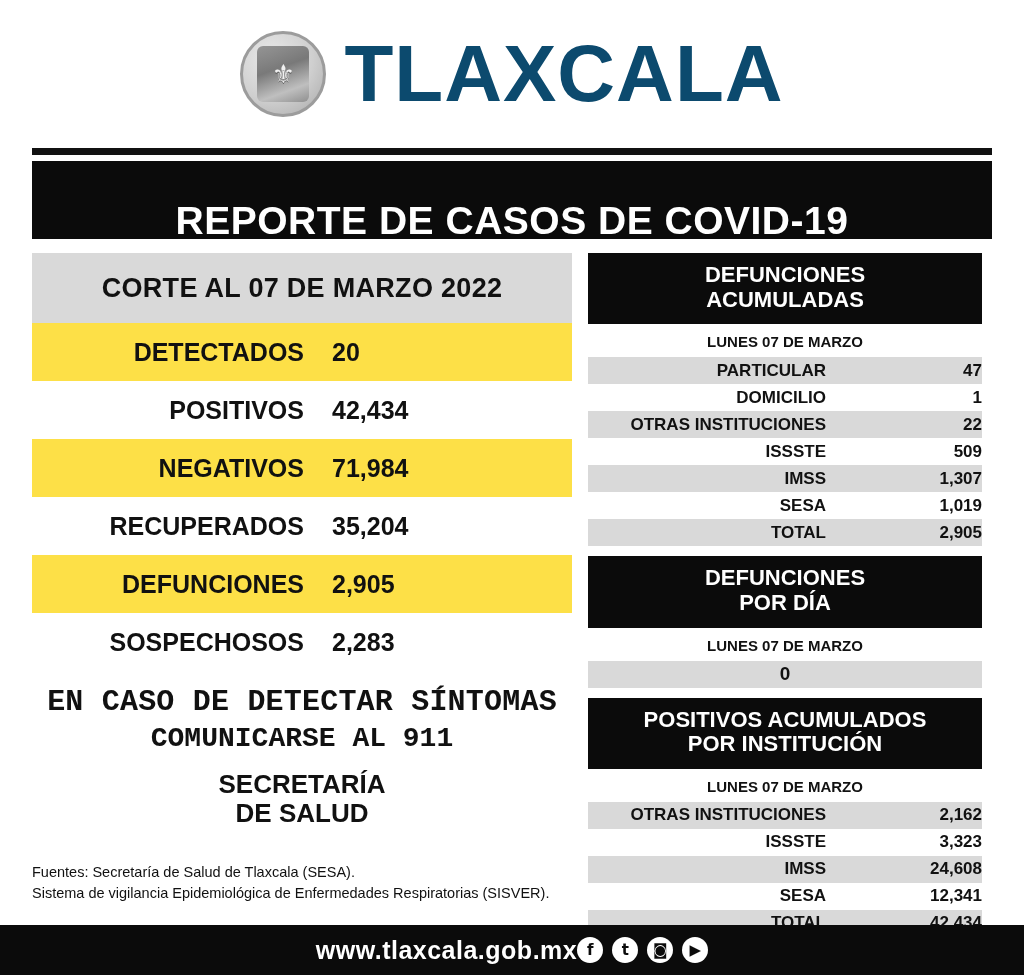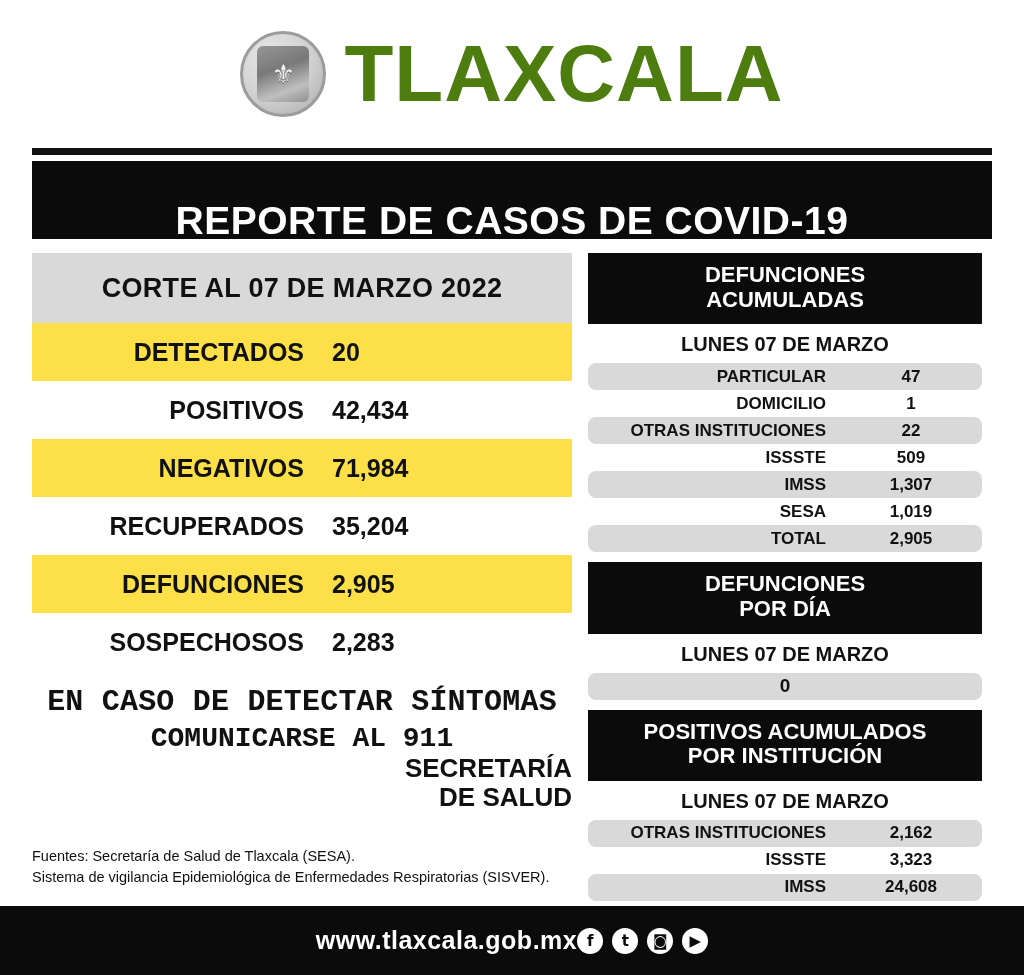--- a/index.html
+++ b/index.html
@@ -41,21 +41,21 @@
     text-align: center;
     font-size: 26px; color: #f1f1f1;
     text-shadow: 0 1px 0 #555;
     z-index: 2;
   }
   .wordmark {
     font-size: 80px;
     font-weight: bold;
     letter-spacing: 1px;
     line-height: 1;
-    color: #4d7c0f;
+    color: #0c4a6e;
     text-align: center;
   }
 
   .rule {
     width: 960px; height: 7px; background:#111; margin: 0 auto 6px auto;
   }
 
   
   .title-bar {
     width: 960px; margin: 0 auto;
@@ -89,52 +89,52 @@
   }
   .stat-row.shaded { background:#fde047; }
   .stat-row .label { width: 300px; text-align: right; padding-right: 28px; }
   .stat-row .value { flex: 1; text-align: left; }
 
   .symptoms {
     margin-top: 14px; text-align:center;font-family:Liberation Mono, monospace;
   }
   .symptoms .l1 { font-size: 30px; font-weight: bold; letter-spacing:.2px; }
   .symptoms .l2 { font-size: 28px; font-weight: bold; margin-top: 4px; }
-  .sesa { text-align:right; line-height: 1.12; }
+  .sesa { text-align:center; margin-top: 16px; line-height: 1.12; }
   .sesa .s1 { font-size: 26px; font-weight: bold; }
   .sesa .s2 { font-size: 26px; font-weight: bold; }
 
   .sources { margin-top: 34px; font-size: 14.5px; line-height: 1.45; }
 
   
   .blk-title {
     background:#0b0b0b; color:#fff;
     padding: 10px 6px 12px 6px;
     text-align:center;
   }
   .blk-title .t1 { font-size: 22px; font-weight: bold; line-height:1.12; }
   .date-line {
-    text-align:center; font-size: 20px; font-weight: bold;
+    text-align:center; font-size: 15px; font-weight: bold;
     padding: 9px 0 7px 0;
   }
   .r-row {
     height: 27px; display:flex; align-items:center;
     font-size: 17px; font-weight: bold;
   }
-  .r-row.shaded { background:#d9d9d9;border-radius:8px; }
+  .r-row.shaded { background:#d9d9d9; }
   .r-row .rl { width: 252px; text-align:right; padding-right: 14px; }
-  .r-row .rv { flex:1; text-align:center; }
+  .r-row .rv { flex:1; text-align:right; }
   .r-row.center { justify-content:center; font-size: 19px; }
 
   .gap { height: 10px; }
 
   
   .footer {
     position:absolute; left:0; right:0; bottom:0;
-    height: 69px; background:#0b0b0b; color:#fff;
+    height: 50px; background:#0b0b0b; color:#fff;
     display:flex; align-items:center; justify-content:center; 
   }
   .footer .url { font-size: 25px; font-weight: bold; letter-spacing: .5px; }
   .social { display:flex; gap: 9px; align-items:center; }
   .social .ic {
     width: 26px; height: 26px; border-radius: 50%;
     background:#fff; color:#0b0b0b;
     display:flex; align-items:center; justify-content:center;
     font-size: 15px; font-weight: bold;
     font-family: "DejaVu Sans", sans-serif;

